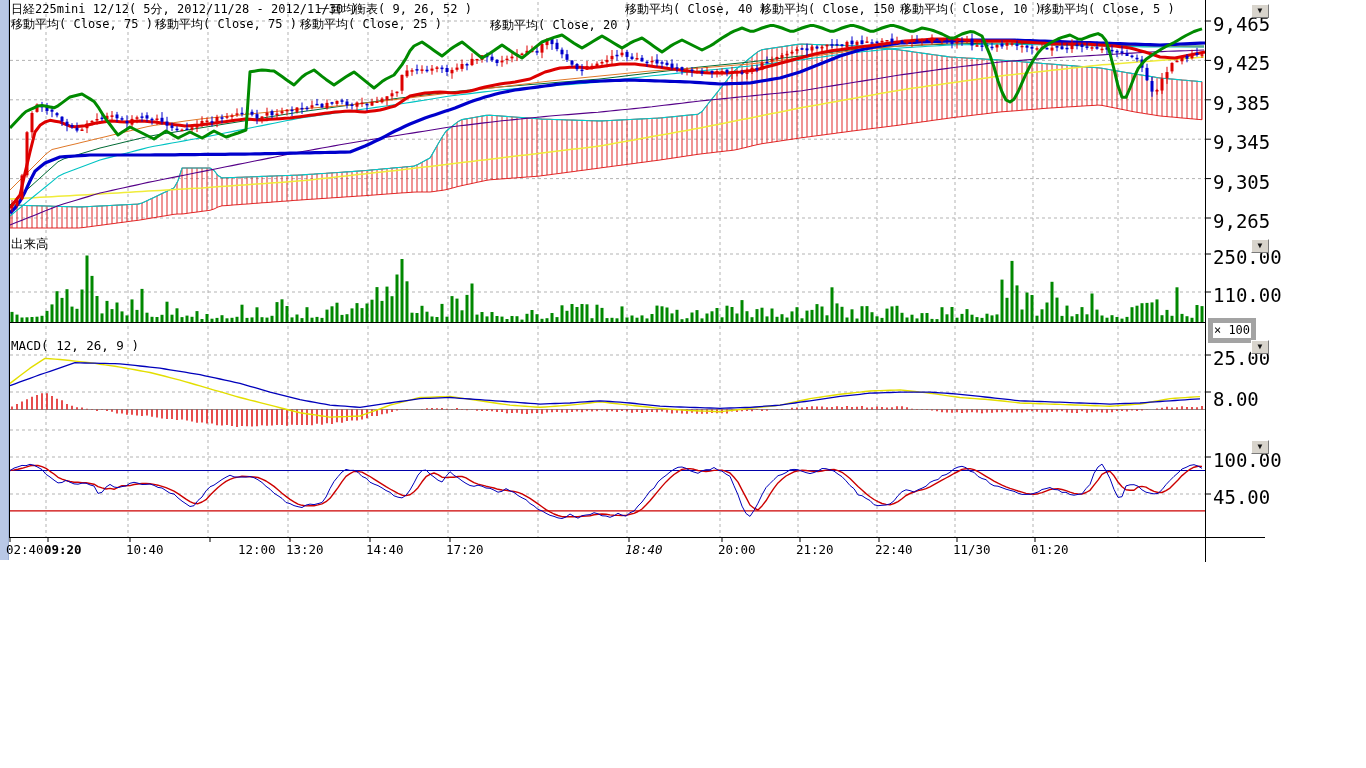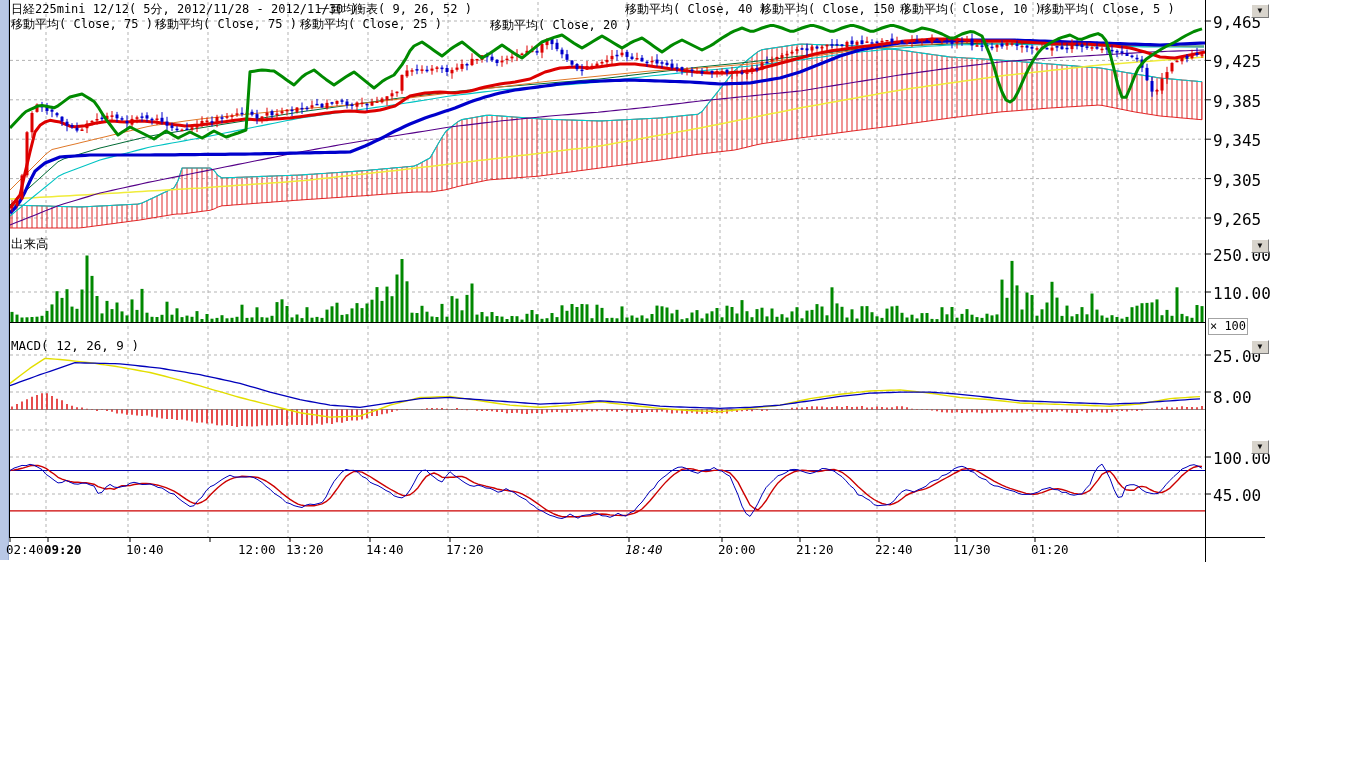--- a/index.html
+++ b/index.html
@@ -3,23 +3,23 @@
 <meta charset="utf-8">
 <style>
   html,body{margin:0;padding:0;background:#fff;}
   .screen{position:relative;width:1366px;height:768px;background:#fff;overflow:hidden;
           font-family:"DejaVu Sans Mono","Liberation Mono",monospace;color:#000;}
   .left-strip{position:absolute;left:0;top:0;width:8px;height:560px;background:#b9c8e6;border-right:1px solid #9fb2d6;}
   svg{position:absolute;left:0;top:0;}
   .hdr{position:absolute;left:0;top:0;width:1312px;height:15px;}
   .hdr span{position:absolute;white-space:nowrap;font-size:12px;line-height:14px;}
   .panel-label{position:absolute;left:11px;font-size:12.5px;white-space:nowrap;background:rgba(255,255,255,.0);}
-  .vol-badge{position:absolute;left:1208px;top:318px;width:38px;height:15px;border:1px solid #a3a3a3;
+  .vol-badge{position:absolute;left:1208px;top:318px;width:38px;height:15px;border:5px solid #a3a3a3;
              background:#fff;font-size:12px;line-height:15px;text-align:center;}
-  .ytick{position:absolute;left:1213px;font-size:16px;white-space:nowrap;transform:translateY(-8px);}
+  .ytick{position:absolute;left:1213px;font-size:19px;white-space:nowrap;transform:translateY(-8px);}
   .xtick{position:absolute;top:542px;font-size:12.5px;white-space:nowrap;}
   .scale-btn{position:absolute;left:1251px;width:18px;height:14px;box-sizing:border-box;
              background:#d8d4cc;border:1px solid;border-color:#fff #7a7a7a #7a7a7a #fff;
              font-size:8px;line-height:12px;text-align:center;color:#111;cursor:default;}
 </style>
 </head>
 <body>
 
 <div class="screen">
   <div class="left-strip"></div>

